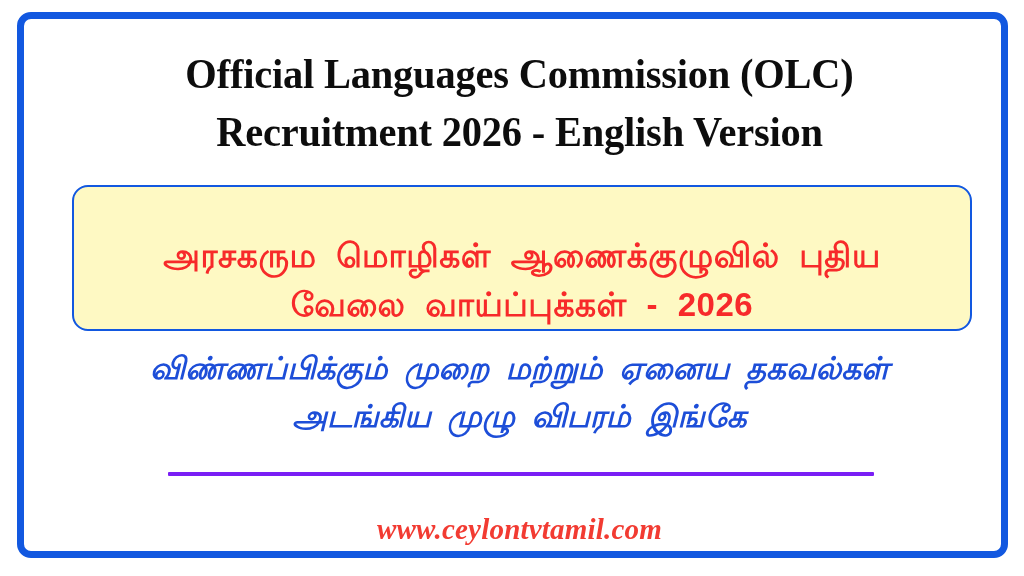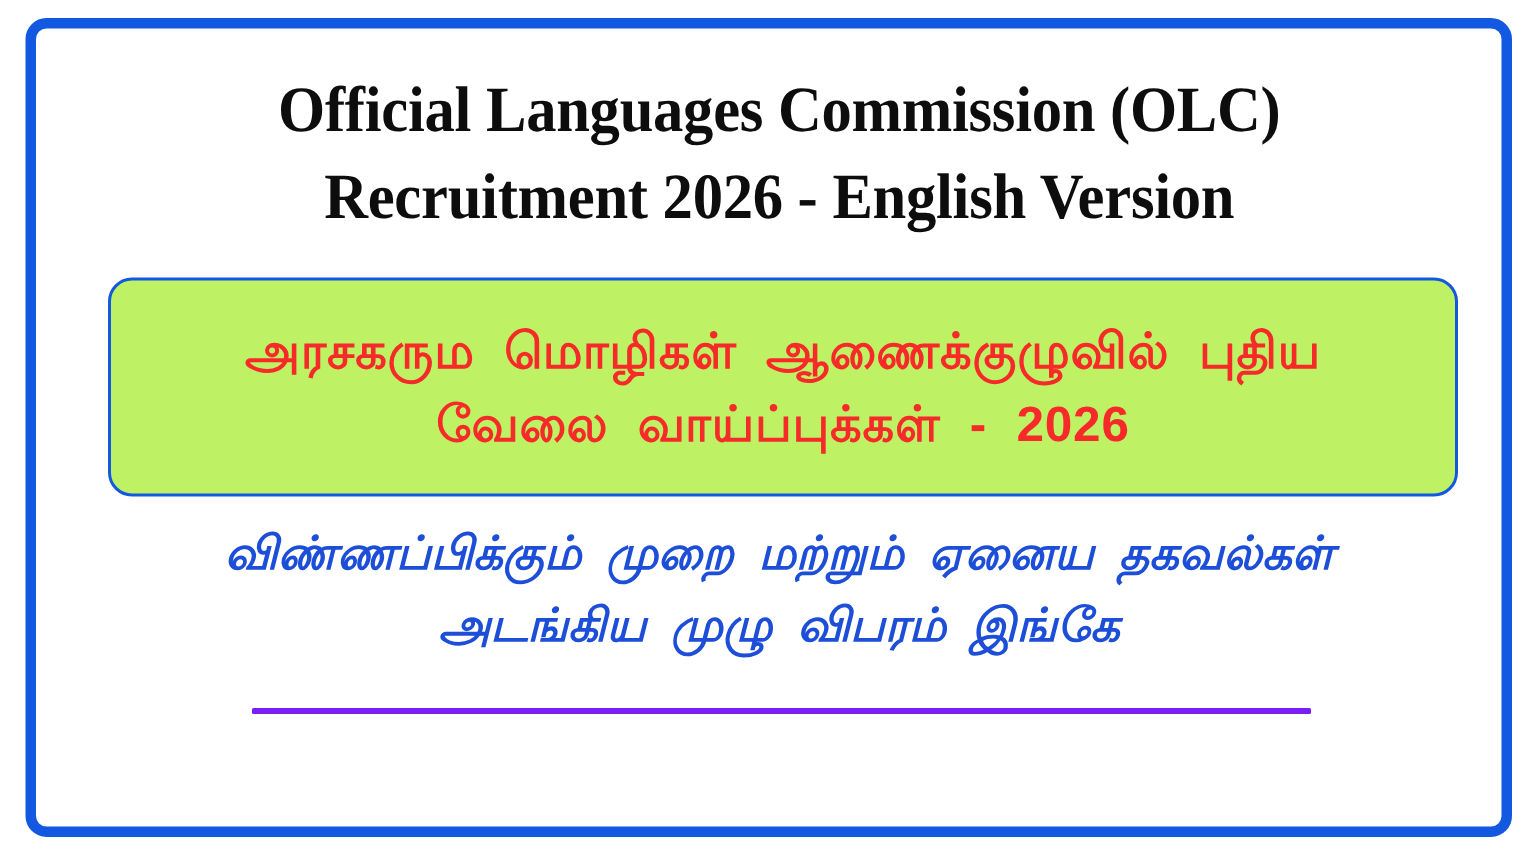--- a/index.html
+++ b/index.html
@@ -71,23 +71,23 @@
   
   #tamil-box {
     position: absolute;
     left: 48px;
     top: 166px;
     width: 900px;
     height: 146px;
     box-sizing: border-box;
     border: 2.5px solid #1258e0;
     border-radius: 16px;
-    background: #bef264;
+    background: #fef9c3;
     display: flex;
-    align-items: center;
+    align-items: flex-end;
     justify-content: center;
   }
   #tamil-box-text {
     width: 100%;
     text-align: center;
     color: #f72a2a;
     font-family: "Liberation Sans", "DejaVu Sans", sans-serif;
     font-weight: bold;
     font-size: 33px;
     line-height: 49px;
@@ -171,16 +171,17 @@
         </div>
       </div>
 
       <div id="subtext">
         <span class="st-line">விண்ணப்பிக்கும் முறை மற்றும் ஏனைய தகவல்கள்</span>
         <span class="st-line">அடங்கிய முழு விபரம் இங்கே</span>
       </div>
 
       <div id="divider"></div>
 
+      <div id="website">www.ceylontvtamil.com</div>
 
     </div>
   </div>
 </div>
 
 </body></html>

